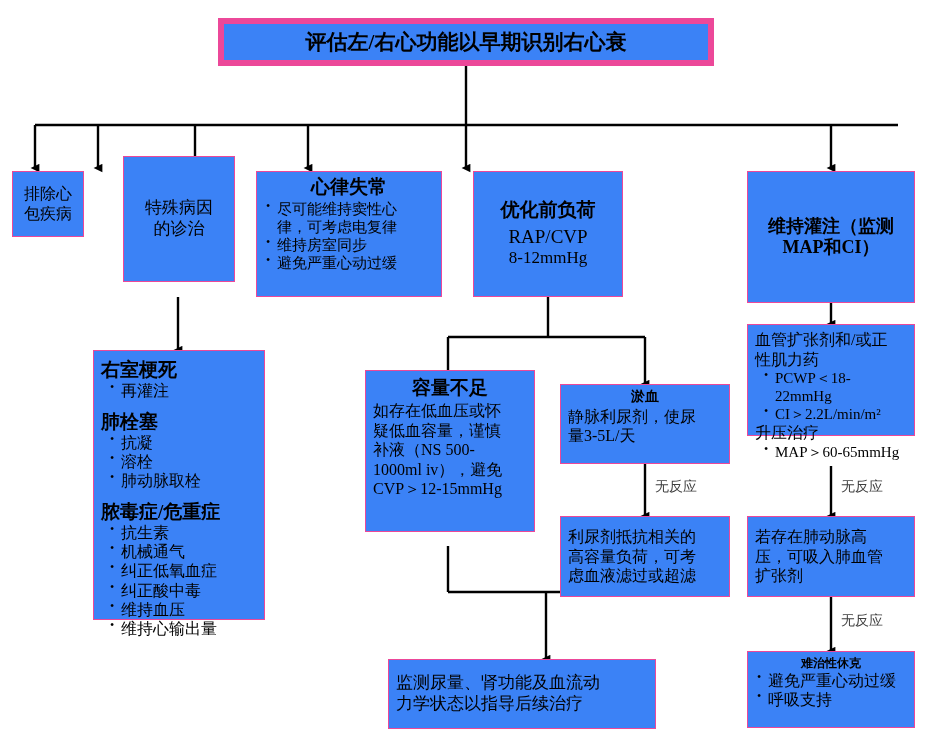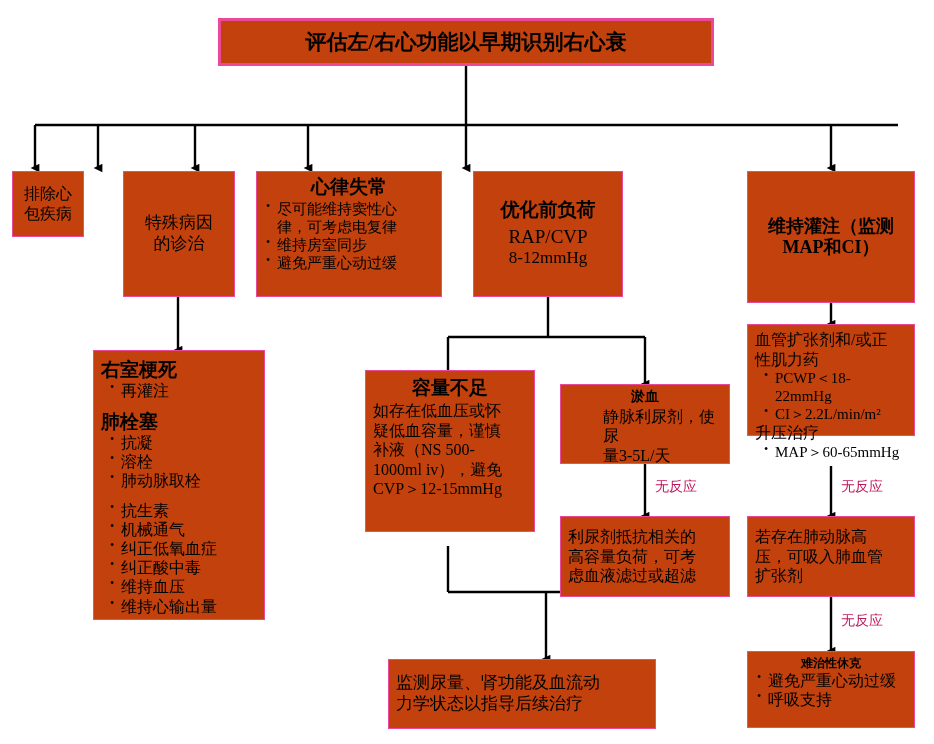--- a/index.html
+++ b/index.html
@@ -17,22 +17,22 @@
   }
   svg.edges{
     position:absolute;
     left:0;top:0;
     width:934px;height:744px;
     pointer-events:none;
   }
   .box{
     position:absolute;
     box-sizing:border-box;
-    border:3px solid #ec4899;
-    background:#c2410c;
+    border:6px solid #ec4899;
+    background:#3b82f6;
     display:flex;
     flex-direction:column;
     justify-content:center;
   }
   .box.thin{border-width:1.5px;}
   .title{
     font-weight:bold;
     text-align:center;
     line-height:1.18;
     white-space:pre-line;
@@ -62,21 +62,21 @@
     font-size:12px;
   }
   ul.bul.indent li{padding-left:20px;}
   ul.bul.indent li:before{left:9px;}
   .pad{padding:4px 7px;}
   .edge-label{
     position:absolute;
     font-family:"Liberation Sans","DejaVu Sans",sans-serif;
     font-size:14px;
     white-space:nowrap;
-    color:#be185d;
+    color:#404040;
   }
   .sec-gap{height:10px;}
   .cn{font-family:"Liberation Serif","DejaVu Serif",serif;}
 </style>
 </head>
 <body>
 
 <div id="canvas">
 
   <svg class="edges" viewBox="0 0 934 744">
@@ -119,21 +119,21 @@
 
   <div class="box" style="left:218px;top:18px;width:496px;height:48px;">
     <div class="title cn" style="font-size:21px;">评估左/右心功能以早期识别右心衰</div>
   </div>
 
   <div class="box thin" style="left:12px;top:171px;width:72px;height:66px;">
     <div class="plain cn" style="font-size:16px;">排除心
 包疾病</div>
   </div>
 
-  <div class="box thin" style="left:123px;top:171px;width:112px;height:126px;">
+  <div class="box thin" style="left:123px;top:156px;width:112px;height:126px;">
     <div class="plain cn" style="font-size:17px;">特殊病因
 的诊治</div>
   </div>
 
   <div class="box thin" style="left:256px;top:171px;width:186px;height:126px;justify-content:flex-start;">
     <div class="pad">
       <div class="title cn" style="font-size:19px;">心律失常</div>
       <ul class="bul" style="font-size:15px;margin-top:2px;">
         <li>尽可能维持窦性心
 律，可考虑电复律</li>
@@ -161,20 +161,21 @@
         <li>再灌注</li>
       </ul>
       <div class="sec-gap"></div>
       <div class="title cn" style="text-align:left;font-size:19px;">肺栓塞</div>
       <ul class="bul indent" style="font-size:16px;">
         <li>抗凝</li>
         <li>溶栓</li>
         <li>肺动脉取栓</li>
       </ul>
       <div class="sec-gap"></div>
+      <div class="title cn" style="text-align:left;font-size:19px;">脓毒症/危重症</div>
       <ul class="bul indent" style="font-size:16px;">
         <li>抗生素</li>
         <li>机械通气</li>
         <li>纠正低氧血症</li>
         <li>纠正酸中毒</li>
         <li>维持血压</li>
         <li>维持心输出量</li>
       </ul>
     </div>
   </div>
@@ -186,21 +187,21 @@
 疑低血容量，谨慎
 补液（NS 500-
 1000ml iv），避免
 CVP＞12-15mmHg</div>
     </div>
   </div>
 
   <div class="box thin" style="left:560px;top:384px;width:170px;height:80px;justify-content:flex-start;">
     <div class="pad" style="padding-top:4px;">
       <div class="title cn" style="font-size:14px;">淤血</div>
-      <div class="plain left" style="font-size:16px;margin-top:1px;margin-left:35px;">静脉利尿剂，使尿
+      <div class="plain left" style="font-size:16px;margin-top:1px;">静脉利尿剂，使尿
 量3-5L/天</div>
     </div>
   </div>
 
   <div class="edge-label" style="left:655px;top:478px;">无反应</div>
 
   <div class="box thin" style="left:560px;top:516px;width:170px;height:81px;">
     <div class="pad">
       <div class="plain left" style="font-size:16px;">利尿剂抵抗相关的
 高容量负荷，可考

